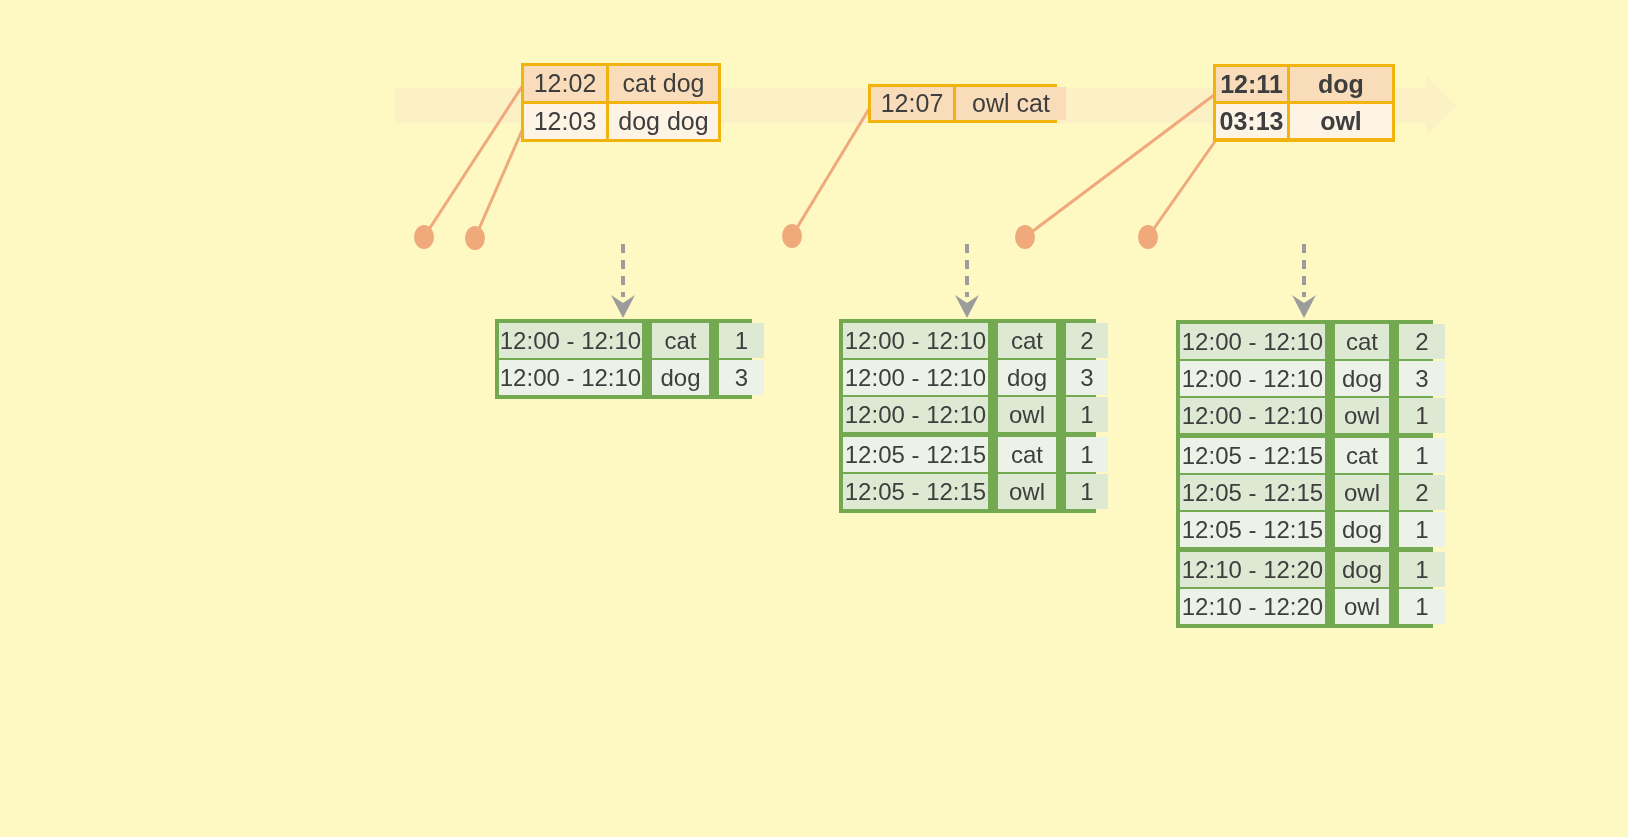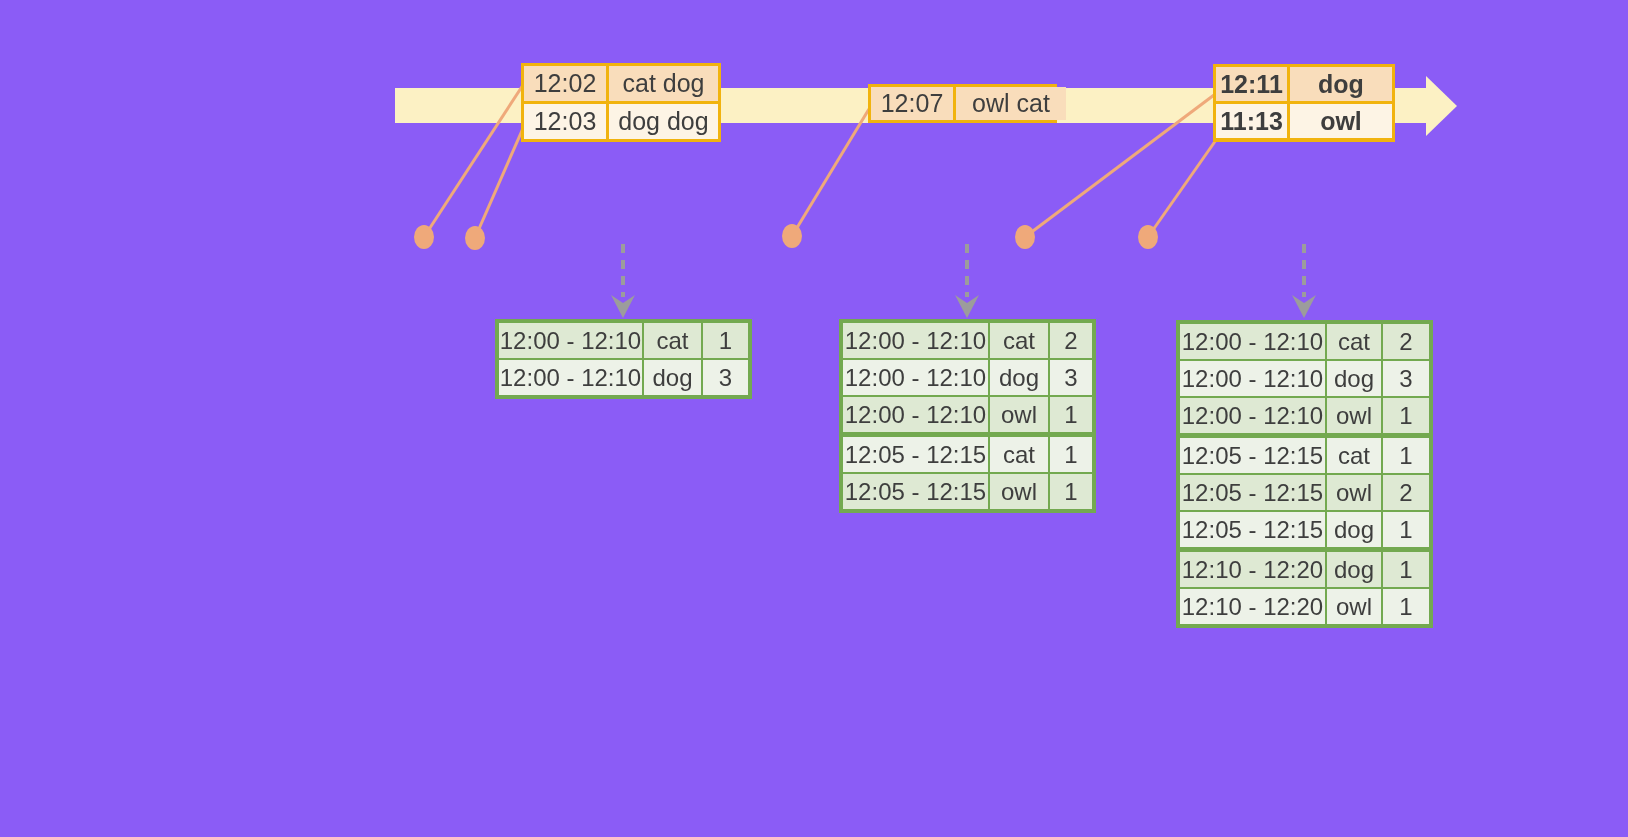--- a/index.html
+++ b/index.html
@@ -1,31 +1,31 @@
 <!DOCTYPE html>
 <html><head>
 <meta charset="utf-8">
 <style>
   html,body{margin:0;padding:0;background:#000;}
-  .canvas{position:relative;width:1628px;height:837px;background:#8b5cf6;overflow:hidden;
+  .canvas{position:relative;width:1628px;height:837px;background:#fef9c3;overflow:hidden;
           font-family:"Liberation Sans", sans-serif;color:#3E3E3E;}
   .overlay{position:absolute;left:0;top:0;width:1628px;height:837px;pointer-events:none;}
   
   .band{position:absolute;left:395px;top:88px;width:1031px;height:35px;background:#FCF1C4;}
   .band-head{position:absolute;left:1426px;top:76px;width:0;height:0;
              border-top:30px solid transparent;border-bottom:30px solid transparent;
              border-left:31px solid #FCF1C4;}
   
   .event-box{position:absolute;display:grid;background:#F1B30E;padding:3px;gap:3px;box-sizing:border-box;}
   .ecell{display:flex;align-items:center;justify-content:center;font-size:25px;line-height:1;}
   .peach-dark{background:#F9DDBB;}
   .peach-light{background:#FDF4E5;}
   
   .gtable{position:absolute;background:#73A950;padding:4px;box-sizing:border-box;display:flex;flex-direction:column;}
-  .grow{display:grid;column-gap:2px;margin-top:2px;}
+  .grow{display:grid;column-gap:10px;margin-top:2px;}
   .grow.first{margin-top:0;}
   .grow.group-sep{margin-top:5px;}
   .gcell{height:35px;display:flex;align-items:center;justify-content:center;font-size:24px;line-height:1;}
   .green-dark{background:#DEE9D3;}
   .green-light{background:#EDF2E8;}
 </style>
 </head>
 <body>
 
 <div class="canvas">
@@ -60,21 +60,21 @@
       <div class="ecell peach-light">12:03</div>
       <div class="ecell peach-light">dog dog</div>
     </div>
   <div class="event-box" style="left:868px;top:84px;width:189px;height:39px;grid-template-columns:82px 110px;grid-auto-rows:33px;">
       <div class="ecell peach-dark">12:07</div>
       <div class="ecell peach-dark">owl cat</div>
     </div>
   <div class="event-box" style="left:1213px;top:64px;width:182px;height:78px;grid-template-columns:71px 102px;grid-auto-rows:34px;font-weight:bold;">
       <div class="ecell peach-dark">12:11</div>
       <div class="ecell peach-dark">dog</div>
-      <div class="ecell peach-light">11:13</div>
+      <div class="ecell peach-light">03:13</div>
       <div class="ecell peach-light">owl</div>
     </div>
 
   <div class="gtable" style="left:495px;top:319px;width:257px;">
       <div class="grow first" style="grid-template-columns: 143px 57px 45px;">
         <div class="gcell green-dark">12:00 - 12:10</div>
         <div class="gcell green-dark">cat</div>
         <div class="gcell green-dark">1</div>
       </div>
       <div class="grow" style="grid-template-columns: 143px 57px 45px;">

